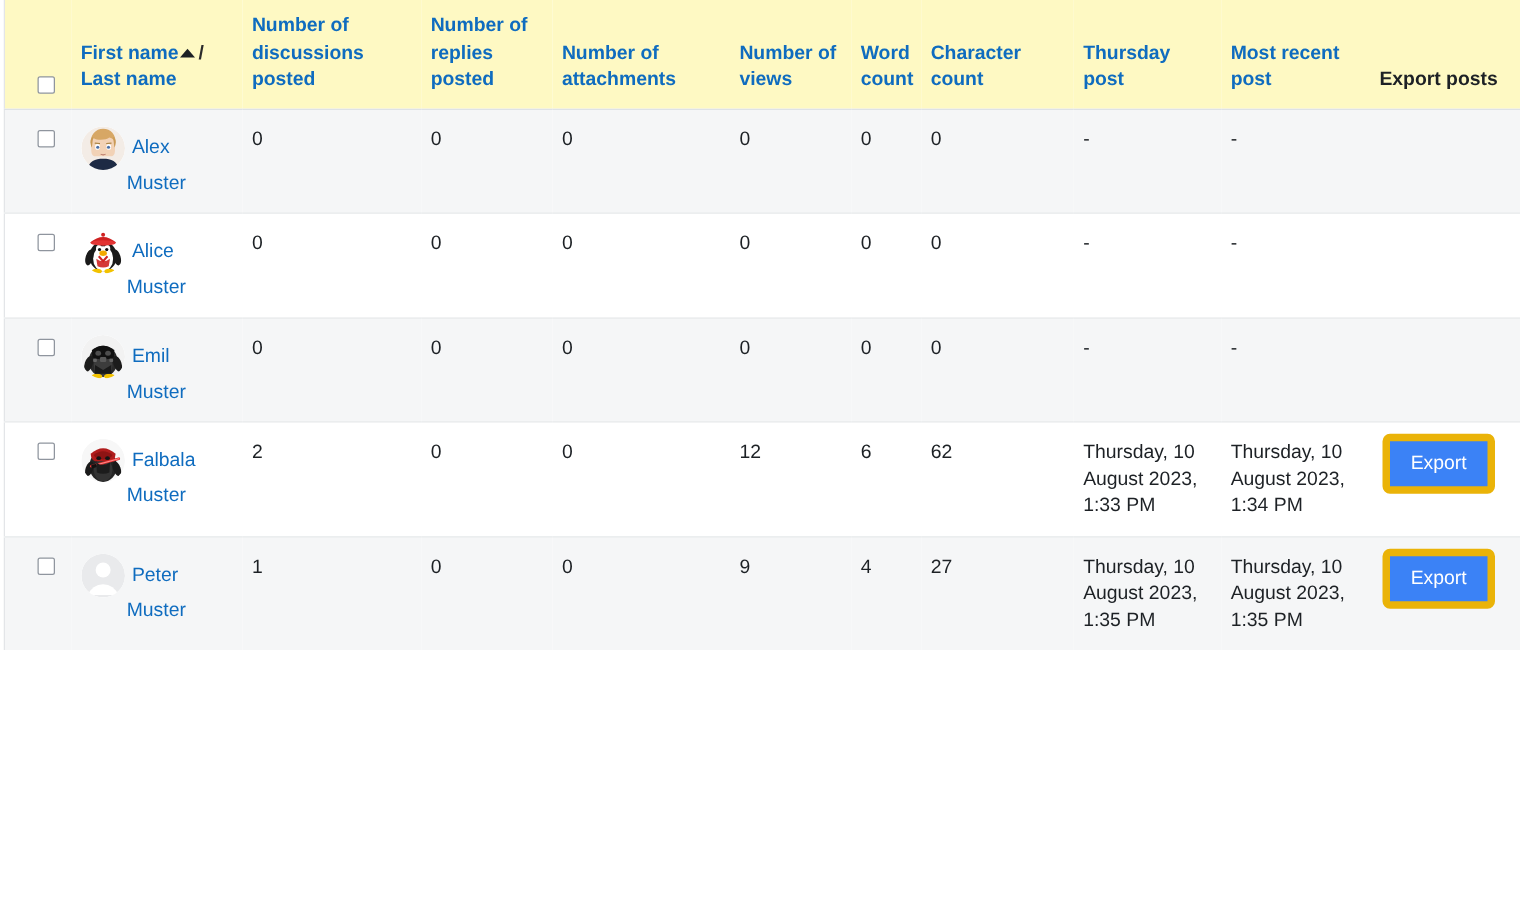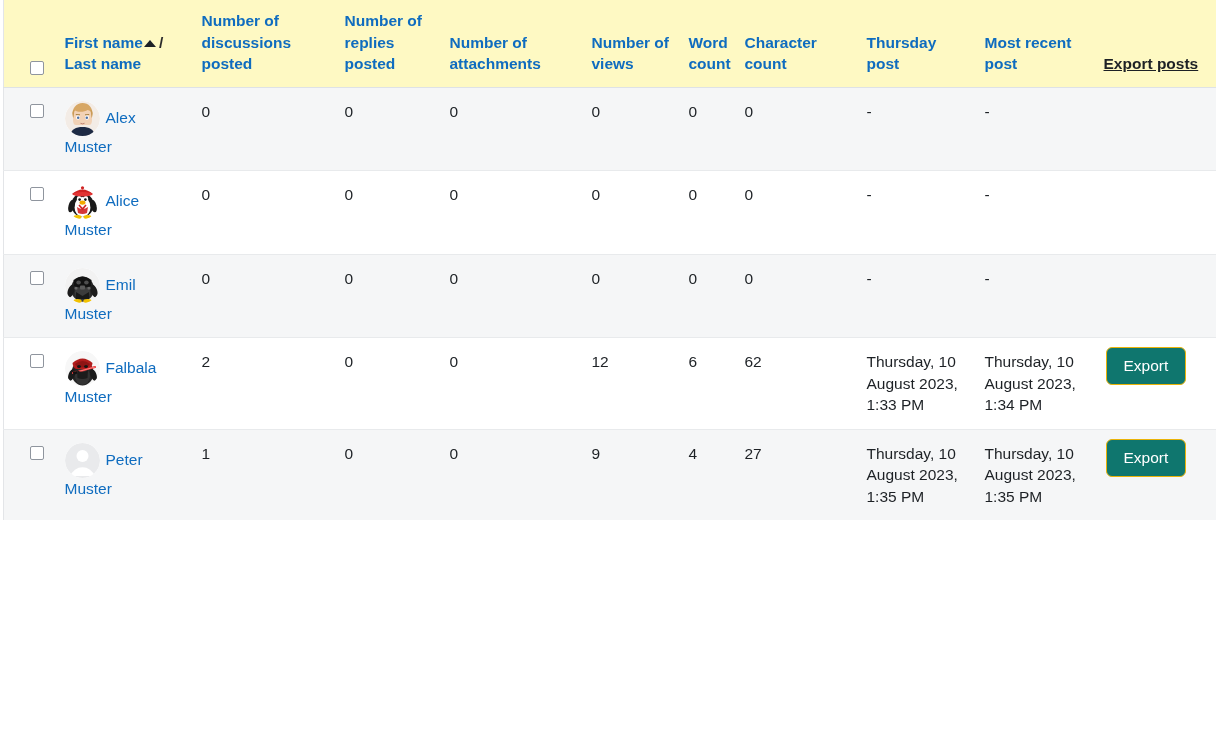--- a/index.html
+++ b/index.html
@@ -34,21 +34,21 @@
     vertical-align: bottom;
     text-align: left;
     padding: 10px 8px 12px 8px;
     font-size: 15.5px;
     font-weight: bold;
     line-height: 21.5px;
     color: #0f6cbf;
     border-bottom: 1px solid #dee2e6;
     background: #fef9c3;
   }
-  table.report thead th.plain { color: #1d2125; text-decoration: underline; }
+  table.report thead th.plain { color: #1d2125; }
   table.report thead th a {
     color: #0f6cbf;
     text-decoration: none;
   }
   table.report tbody td {
     vertical-align: top;
     padding: 13px 8px 13px 8px;
     font-size: 15.5px;
     line-height: 21.5px;
     color: #1d2125;
@@ -111,32 +111,32 @@
     background: #ffffff;
     flex: none;
   }
   .avatar svg { display: block; width: 35px; height: 35px; }
   .user-name {
     color: #0f6cbf;
     text-decoration: none;
     font-size: 15.5px;
     line-height: 21.5px;
   }
-  .user-line { display: block; }
+  .user-line { display: block; text-align: center; }
 
   
   .btn-export {
     display: inline-block;
-    background: #0f766e;
+    background: #3b82f6;
     color: #ffffff;
     font-size: 15.5px;
     line-height: 20px;
     font-family: "Liberation Sans", sans-serif;
     padding: 8px 17px;
-    border: 1px solid #eab308;
+    border: 6px solid #eab308;
     border-radius: 6px;
     cursor: pointer;
     white-space: nowrap;
   }
   .num { color: #1d2125; }
   .export-cell { padding-top: 9px !important; padding-left: 10px !important; }
 </style>
 </head>
 <body>
 

